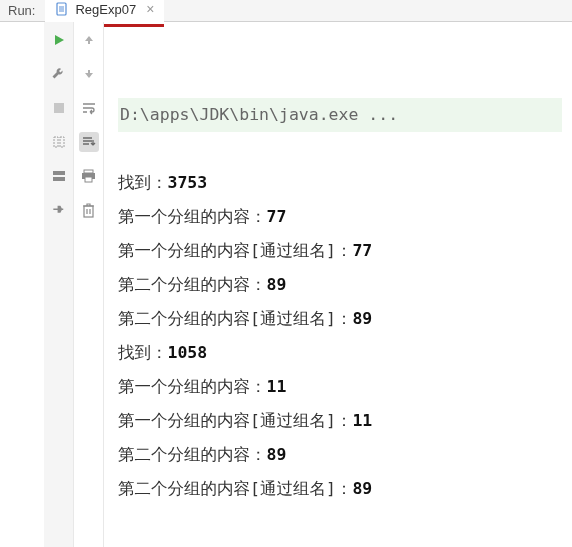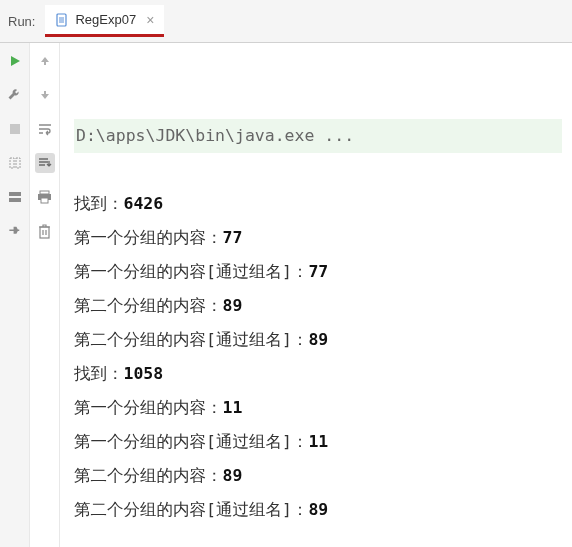--- a/index.html
+++ b/index.html
@@ -10,21 +10,21 @@
     background: #fff;
     width: 572px;
     height: 547px;
     overflow: hidden;
     display: flex;
     flex-direction: column;
   }
   .header {
     display: flex;
     align-items: center;
-    height: 43px;
+    height: 22px;
     border-bottom: 1px solid #d1d1d1;
     background: #f5f5f5;
   }
   .run-label {
     padding: 0 10px 0 8px;
     color: #555;
     font-size: 13px;
   }
   .tab {
     display: flex;
@@ -35,20 +35,21 @@
     border-bottom: 3px solid #b91c1c;
     gap: 6px;
   }
   .tab-icon svg { display: block; }
   .tab-label { color: #333; font-size: 13px; }
   .close-x { color: #999; font-size: 14px; margin-left: 4px; cursor: pointer; }
   .body {
     flex: 1;
     display: flex;
     overflow: hidden;
+    margin-left: 44px;
   }
   .gutter-col {
     width: 30px;
     display: flex;
     flex-direction: column;
     align-items: center;
     padding-top: 8px;
     gap: 14px;
     border-right: 1px solid #e8e8e8;
   }
@@ -169,21 +170,21 @@
     <div class="ic">
       <svg width="13" height="15" viewBox="0 0 13 15">
           <rect x="2" y="3" width="9" height="11" fill="none" stroke="#8a8a8a" stroke-width="1.2"></rect>
           <path d="M1 3h11M5 1h3v2H5zM5 6v5M8 6v5" stroke="#8a8a8a" stroke-width="1.2" fill="none"></path>
         </svg>
     </div>
   </div>
 
   <div class="console">
     <span class="cmd-line">D:\apps\JDK\bin\java.exe ...</span>
-<span><span>找到：</span><span class="bold">6426</span></span>
+<span><span>找到：</span><span class="bold">3753</span></span>
 <span><span>第一个分组的内容：</span><span class="bold">77</span></span>
 <span><span>第一个分组的内容[通过组名]：</span><span class="bold">77</span></span>
 <span><span>第二个分组的内容：</span><span class="bold">89</span></span>
 <span><span>第二个分组的内容[通过组名]：</span><span class="bold">89</span></span>
 <span><span>找到：</span><span class="bold">1058</span></span>
 <span><span>第一个分组的内容：</span><span class="bold">11</span></span>
 <span><span>第一个分组的内容[通过组名]：</span><span class="bold">11</span></span>
 <span><span>第二个分组的内容：</span><span class="bold">89</span></span>
 <span><span>第二个分组的内容[通过组名]：</span><span class="bold">89</span></span>
 <div class="blank"></div>

